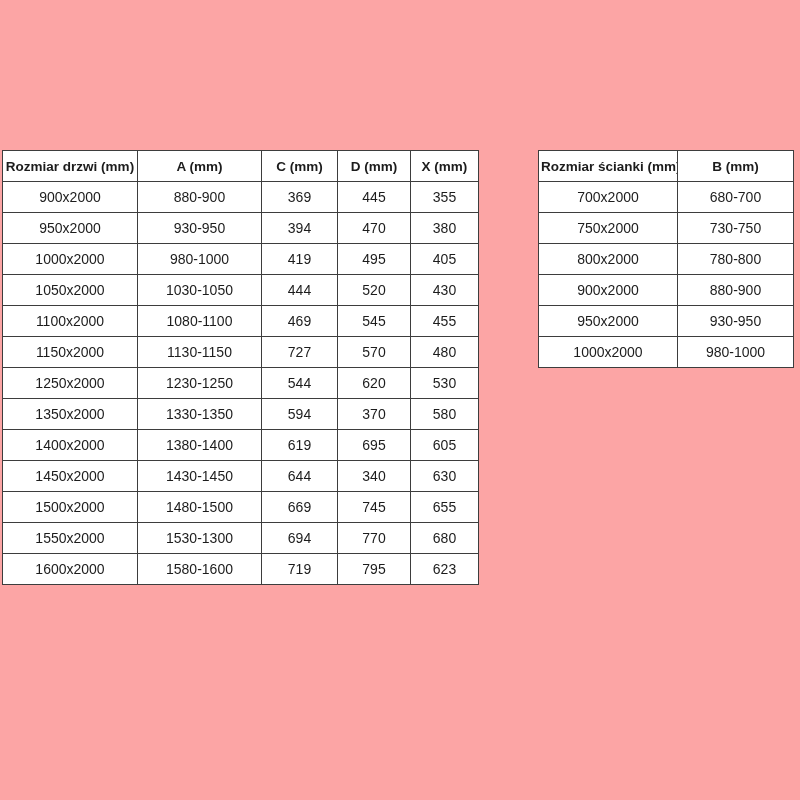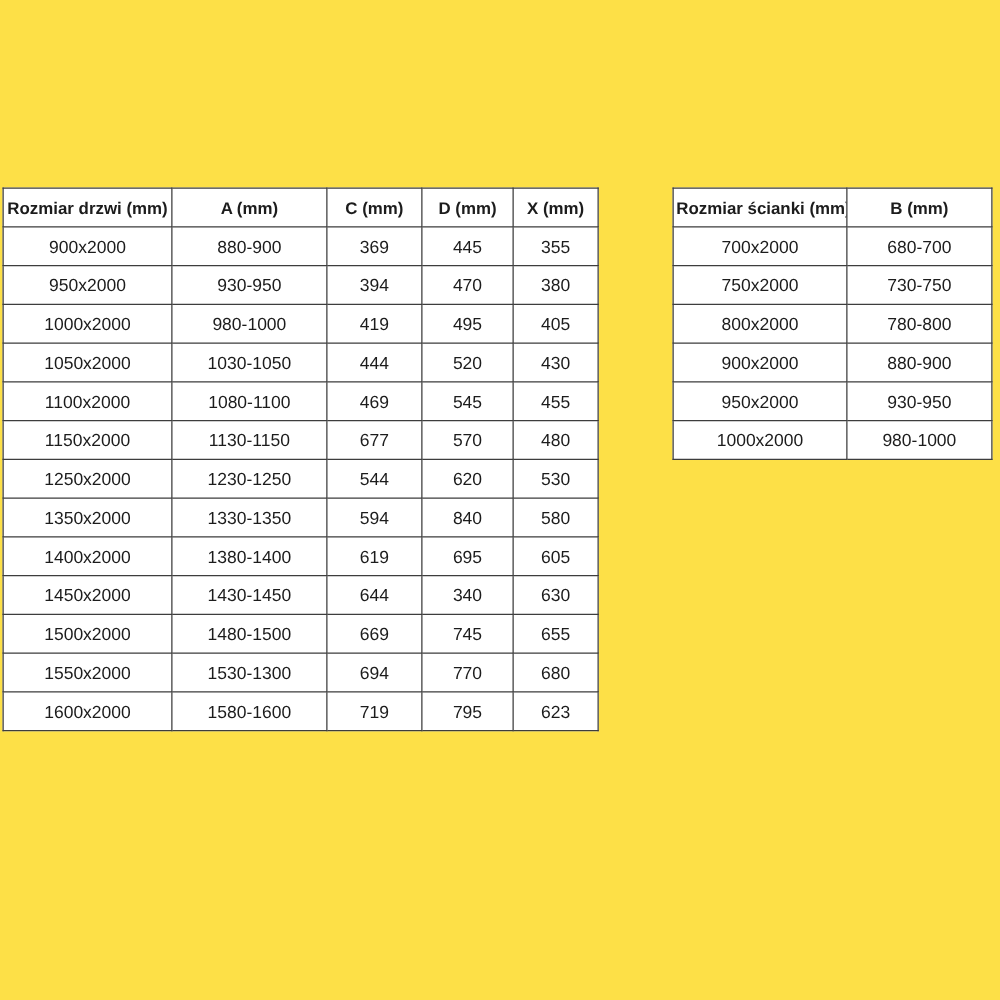--- a/index.html
+++ b/index.html
@@ -1,20 +1,20 @@
 <!DOCTYPE html>
 <html><head>
 <meta charset="utf-8">
 <style>
   html, body { margin: 0; padding: 0; background: #ffffff; }
   .page {
     position: relative;
     width: 800px;
     height: 800px;
-    background: #fde047;
+    background: #fca5a5;
     font-family: "Liberation Sans", sans-serif;
     color: #1c1c1c;
     overflow: hidden;
   }
   table {
     position: absolute;
     border-collapse: collapse;
     table-layout: fixed;
     background: #ffffff;
   }
@@ -86,36 +86,36 @@
         <tr>
           <td>1100x2000</td>
           <td>1080-1100</td>
           <td>469</td>
           <td>545</td>
           <td>455</td>
         </tr>
         <tr>
           <td>1150x2000</td>
           <td>1130-1150</td>
-          <td>677</td>
+          <td>727</td>
           <td>570</td>
           <td>480</td>
         </tr>
         <tr>
           <td>1250x2000</td>
           <td>1230-1250</td>
           <td>544</td>
           <td>620</td>
           <td>530</td>
         </tr>
         <tr>
           <td>1350x2000</td>
           <td>1330-1350</td>
           <td>594</td>
-          <td>840</td>
+          <td>370</td>
           <td>580</td>
         </tr>
         <tr>
           <td>1400x2000</td>
           <td>1380-1400</td>
           <td>619</td>
           <td>695</td>
           <td>605</td>
         </tr>
         <tr>

